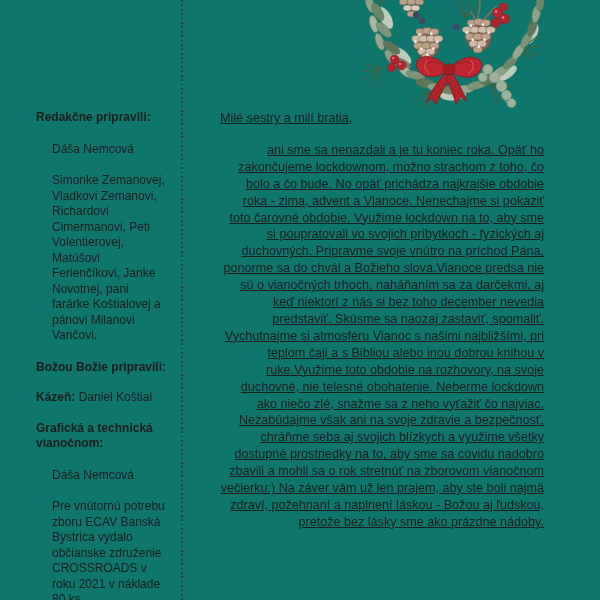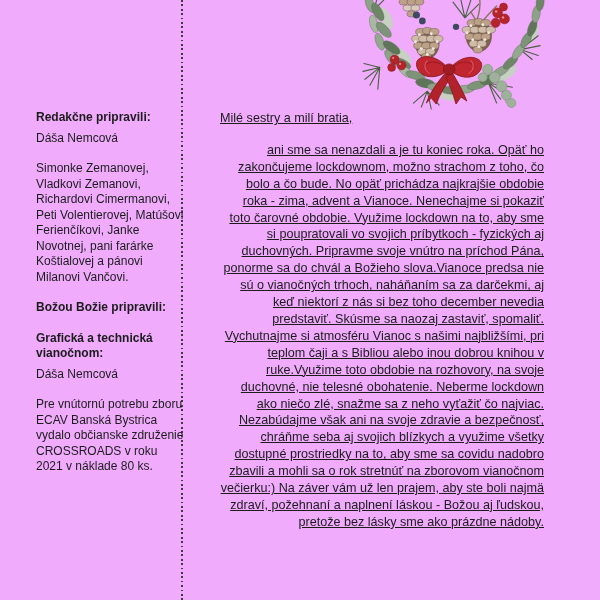--- a/index.html
+++ b/index.html
@@ -5,41 +5,41 @@
   * { box-sizing: border-box; }
   html, body { margin: 0; padding: 0; }
   body {
     width: 600px; height: 600px;
     background: #ffffff;
     font-family: "Liberation Sans", sans-serif;
     color: #1c1c1c;
     position: relative;
     overflow: hidden;
   }
-  .page { position: absolute; inset: 0; background: #f0abfc; }
+  .page { position: absolute; inset: 0; background: #0f766e; }
 
   
   .divider {
     position: absolute;
     left: 181px; top: 0;
     width: 1.7px; height: 600px;
     background: repeating-linear-gradient(to bottom, #3b3b3b 0 1.7px, transparent 1.7px 4.4px);
   }
 
   
   .sidebar {
     position: absolute;
     left: 36px; top: 110px;
     width: 148px;
     font-size: 12px;
     line-height: 15.5px;
   }
   .sidebar section { margin: 0 0 15px 0; }
   .sidebar h3 { margin: 0 0 5px 0; font-size: 12px; font-weight: bold; line-height: 15.5px; }
-  .sidebar p { margin: 0; }
+  .sidebar p { margin: 16px; }
   .sidebar .inline-sec { margin: 0 0 15px 0; }
   .sidebar .imprint { margin-top: 13px; }
 
   
   .main {
     position: absolute;
     left: 220px; top: 110px;
     width: 324px;
     font-size: 12.6px;
     line-height: 16.9px;
@@ -63,20 +63,21 @@
     <section>
       <h3>Redakčne pripravili:</h3>
       <p>Dáša Nemcová</p>
     </section>
     <section>
       <p>Simonke Zemanovej, Vladkovi Zemanovi, Richardovi Cimermanovi, Peti Volentierovej, Matúšovi Ferienčíkovi, Janke Novotnej, pani farárke Koštialovej a pánovi Milanovi Vančovi.</p>
     </section>
     <section>
       <h3>Božou Božie pripravili:</h3>
     </section>
+    <p class="inline-sec"><b>Kázeň:</b> <span>Daniel Koštial</span></p>
     <section>
       <h3>Grafická a technická vianočnom:</h3>
       <p>Dáša Nemcová</p>
     </section>
     <p class="imprint">Pre vnútornú potrebu zboru ECAV Banská Bystrica vydalo občianske združenie CROSSROADS v roku 2021 v náklade 80 ks.</p>
   </aside>
 
   <main class="main">
     <p class="salutation">Milé sestry a milí bratia,</p>
     <p class="body-text">ani sme sa nenazdali a je tu koniec roka. Opäť ho zakončujeme lockdownom, možno strachom z toho, čo bolo a čo bude. No opäť prichádza najkrajšie obdobie roka - zima, advent a Vianoce. Nenechajme si pokaziť toto čarovné obdobie. Využime lockdown na to, aby sme si poupratovali vo svojich príbytkoch - fyzických aj duchovných. Pripravme svoje vnútro na príchod Pána, ponorme sa do chvál a Božieho slova.Vianoce predsa nie sú o vianočných trhoch, naháňaním sa za darčekmi, aj keď niektorí z nás si bez toho december nevedia predstaviť. Skúsme sa naozaj zastaviť, spomaliť. Vychutnajme si atmosféru Vianoc s našimi najbližšími, pri teplom čaji a s Bibliou alebo inou dobrou knihou v ruke.Využime toto obdobie na rozhovory, na svoje duchovné, nie telesné obohatenie. Neberme lockdown ako niečo zlé, snažme sa z neho vyťažiť čo najviac. Nezabúdajme však ani na svoje zdravie a bezpečnosť, chráňme seba aj svojich blízkych a využime všetky dostupné prostriedky na to, aby sme sa covidu nadobro zbavili a mohli sa o rok stretnúť na zborovom vianočnom večierku:) Na záver vám už len prajem, aby ste boli najmä zdraví, požehnaní a naplnení láskou - Božou aj ľudskou, pretože bez lásky sme ako prázdne nádoby.</p>

